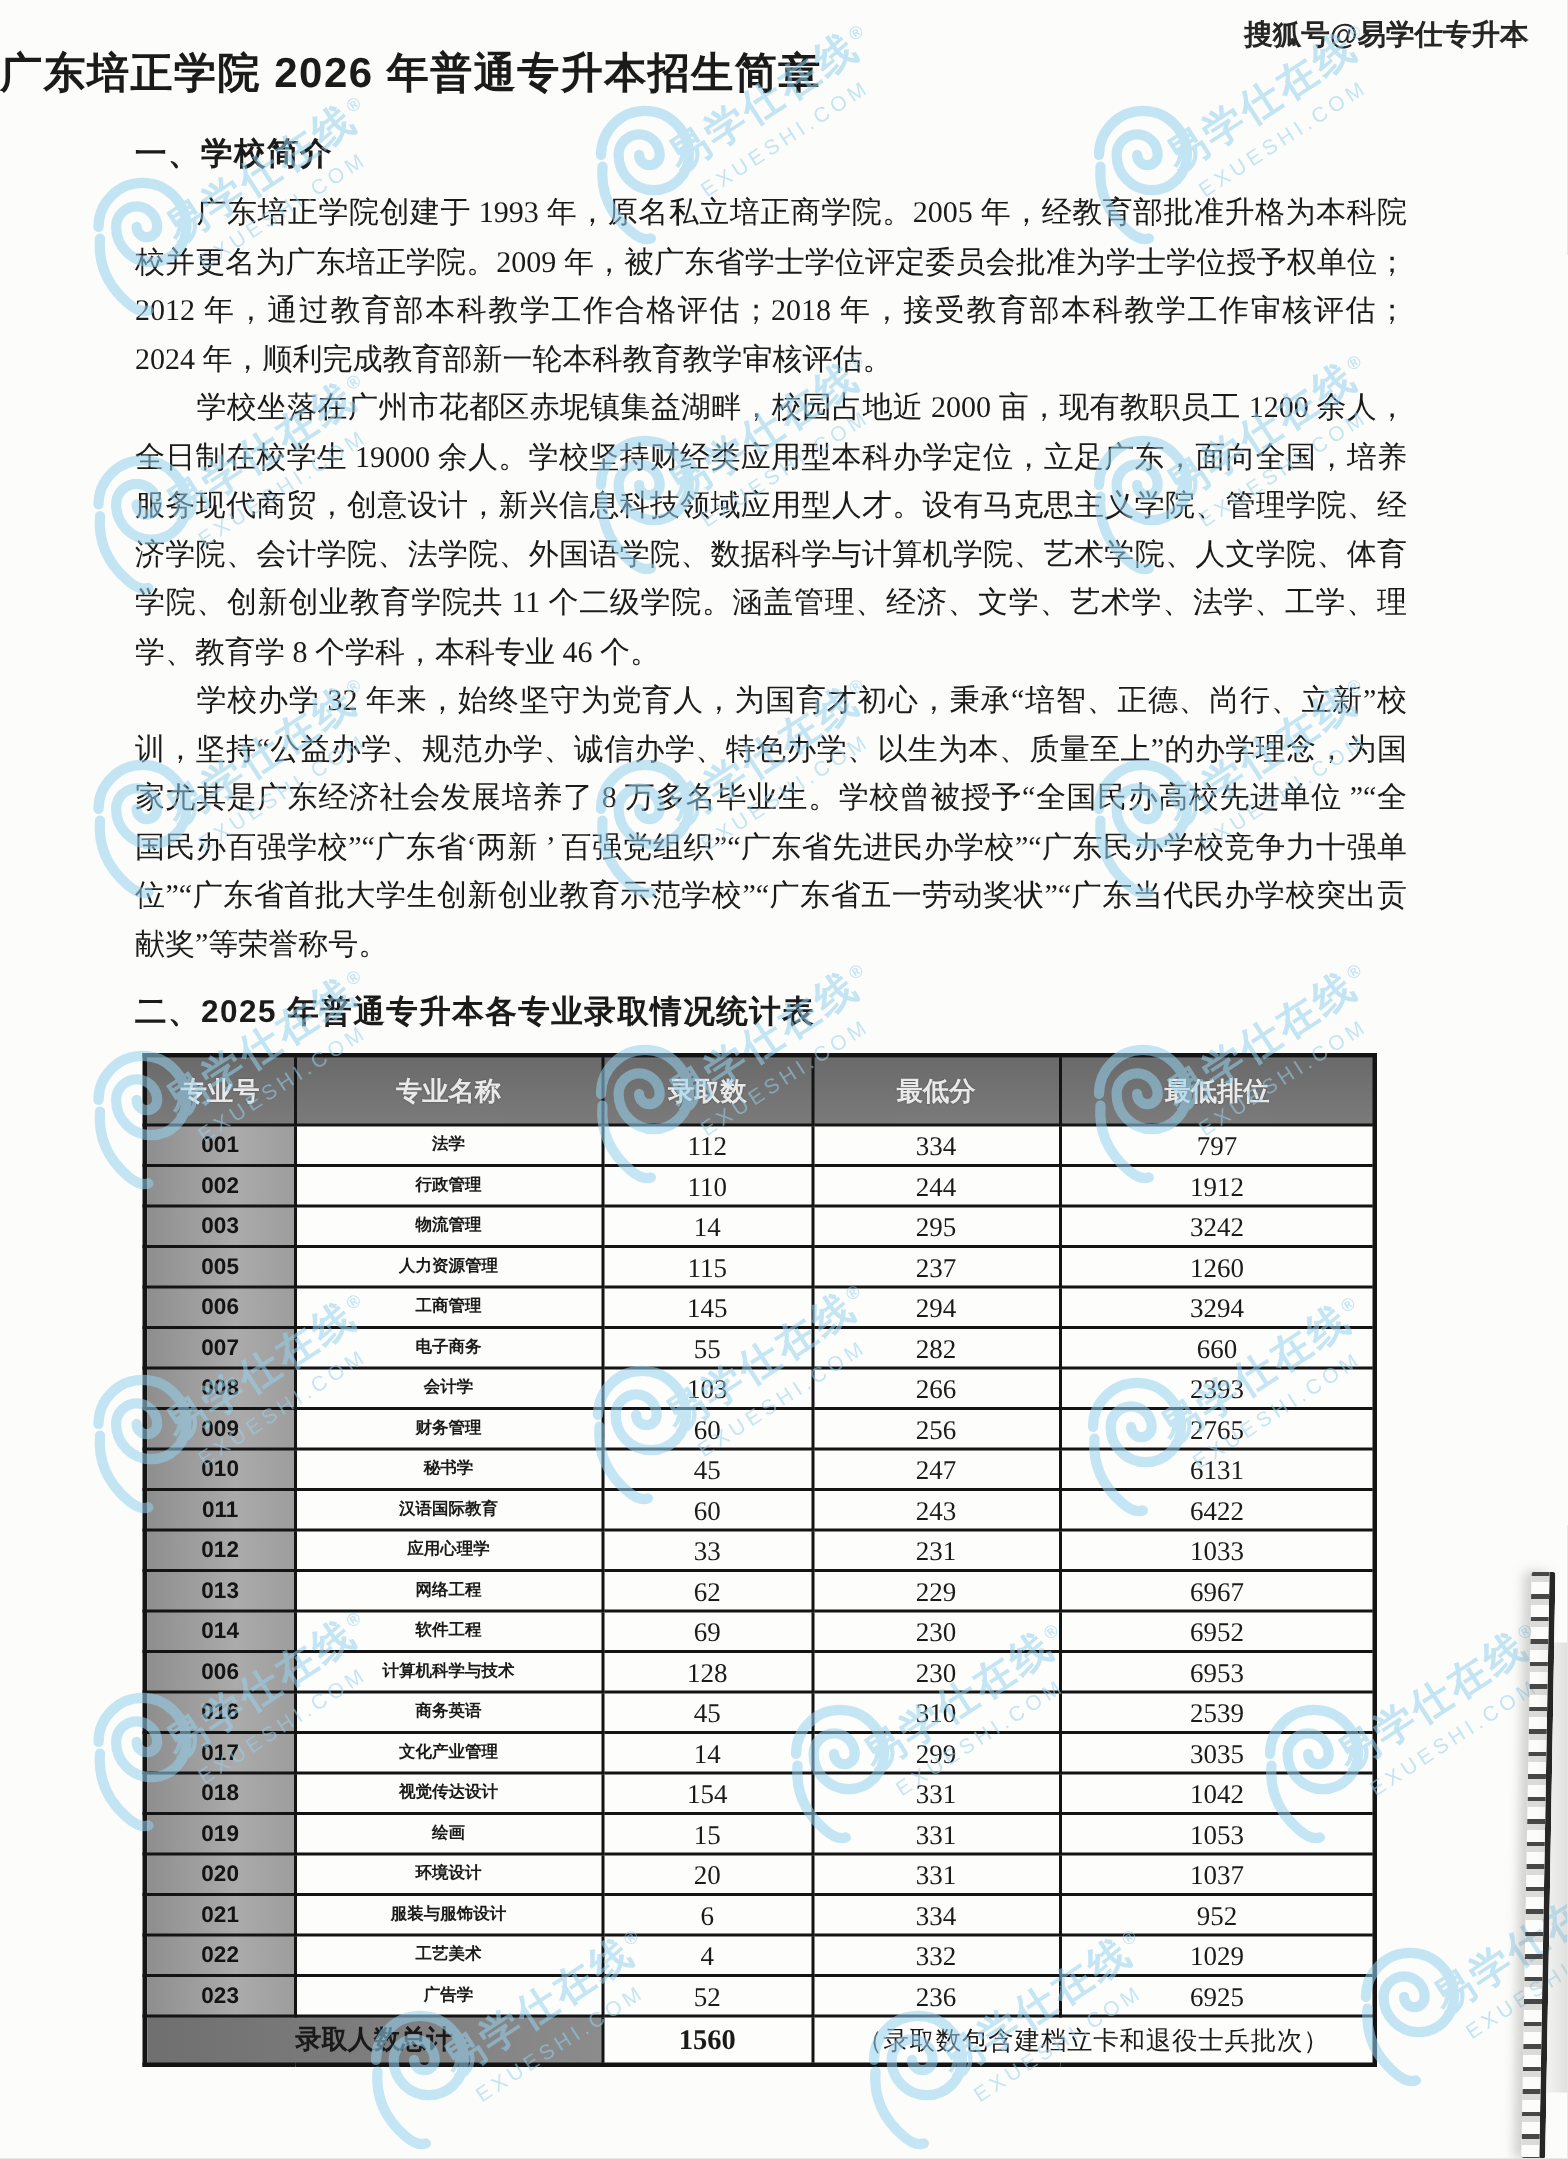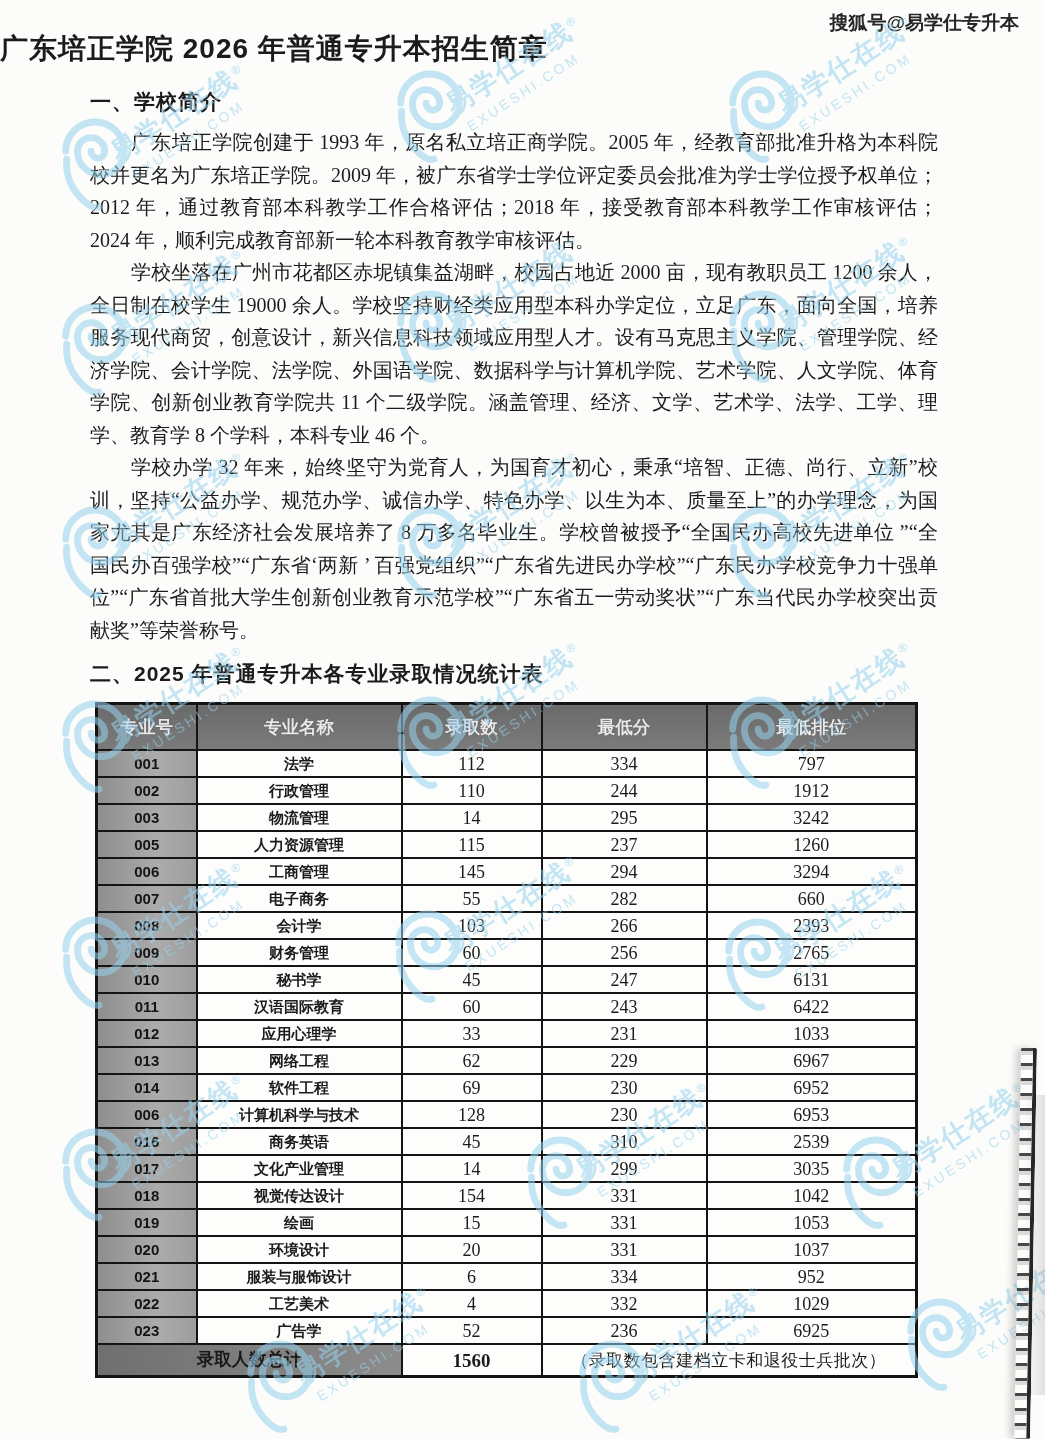--- a/index.html
+++ b/index.html
@@ -24,21 +24,21 @@
   table.adm th{background:linear-gradient(180deg,#6a6a6a,#7b7b7b);color:#e9e9e9;
             font-family:"Liberation Sans","DejaVu Sans",sans-serif;
             font-weight:bold;font-size:17.5px;height:42px;border:2px solid #141414;
             text-shadow:0 0 1px #3a3a3a;}
   table.adm td{height:25px;border:2px solid #141414;text-align:center;padding:0;
             font-size:18px;line-height:1;background:#fdfdfc;}
   table.adm td.c0{background:linear-gradient(90deg,#8e8e8e,#ababab 60%,#9d9d9d);
             font-family:"Liberation Sans","DejaVu Sans",sans-serif;
             font-weight:bold;font-size:15px;color:#141414;}
   table.adm td.c1{font-family:"Liberation Sans","DejaVu Sans",sans-serif;
-            font-weight:bold;font-size:15px;}
+            font-weight:bold;font-size:11px;}
   table.adm td.tlabel{background:linear-gradient(90deg,#6f6f6f,#8c8c8c);
             font-family:"Liberation Sans","DejaVu Sans",sans-serif;
             font-weight:bold;font-size:17.5px;color:#191919;height:30px;}
   table.adm td.tcount{font-weight:bold;font-size:19px;}
   table.adm td.tnote{font-family:"Liberation Sans","DejaVu Sans",sans-serif;
             font-weight:normal;font-size:17px;letter-spacing:.5px;}
   
   .wm-layer{position:absolute;inset:0;z-index:4;pointer-events:none;}
   .wm{position:absolute;color:#96d2ee;opacity:.55;width:300px;height:130px;}
   .wm svg{width:86px;height:110px;display:block;}

